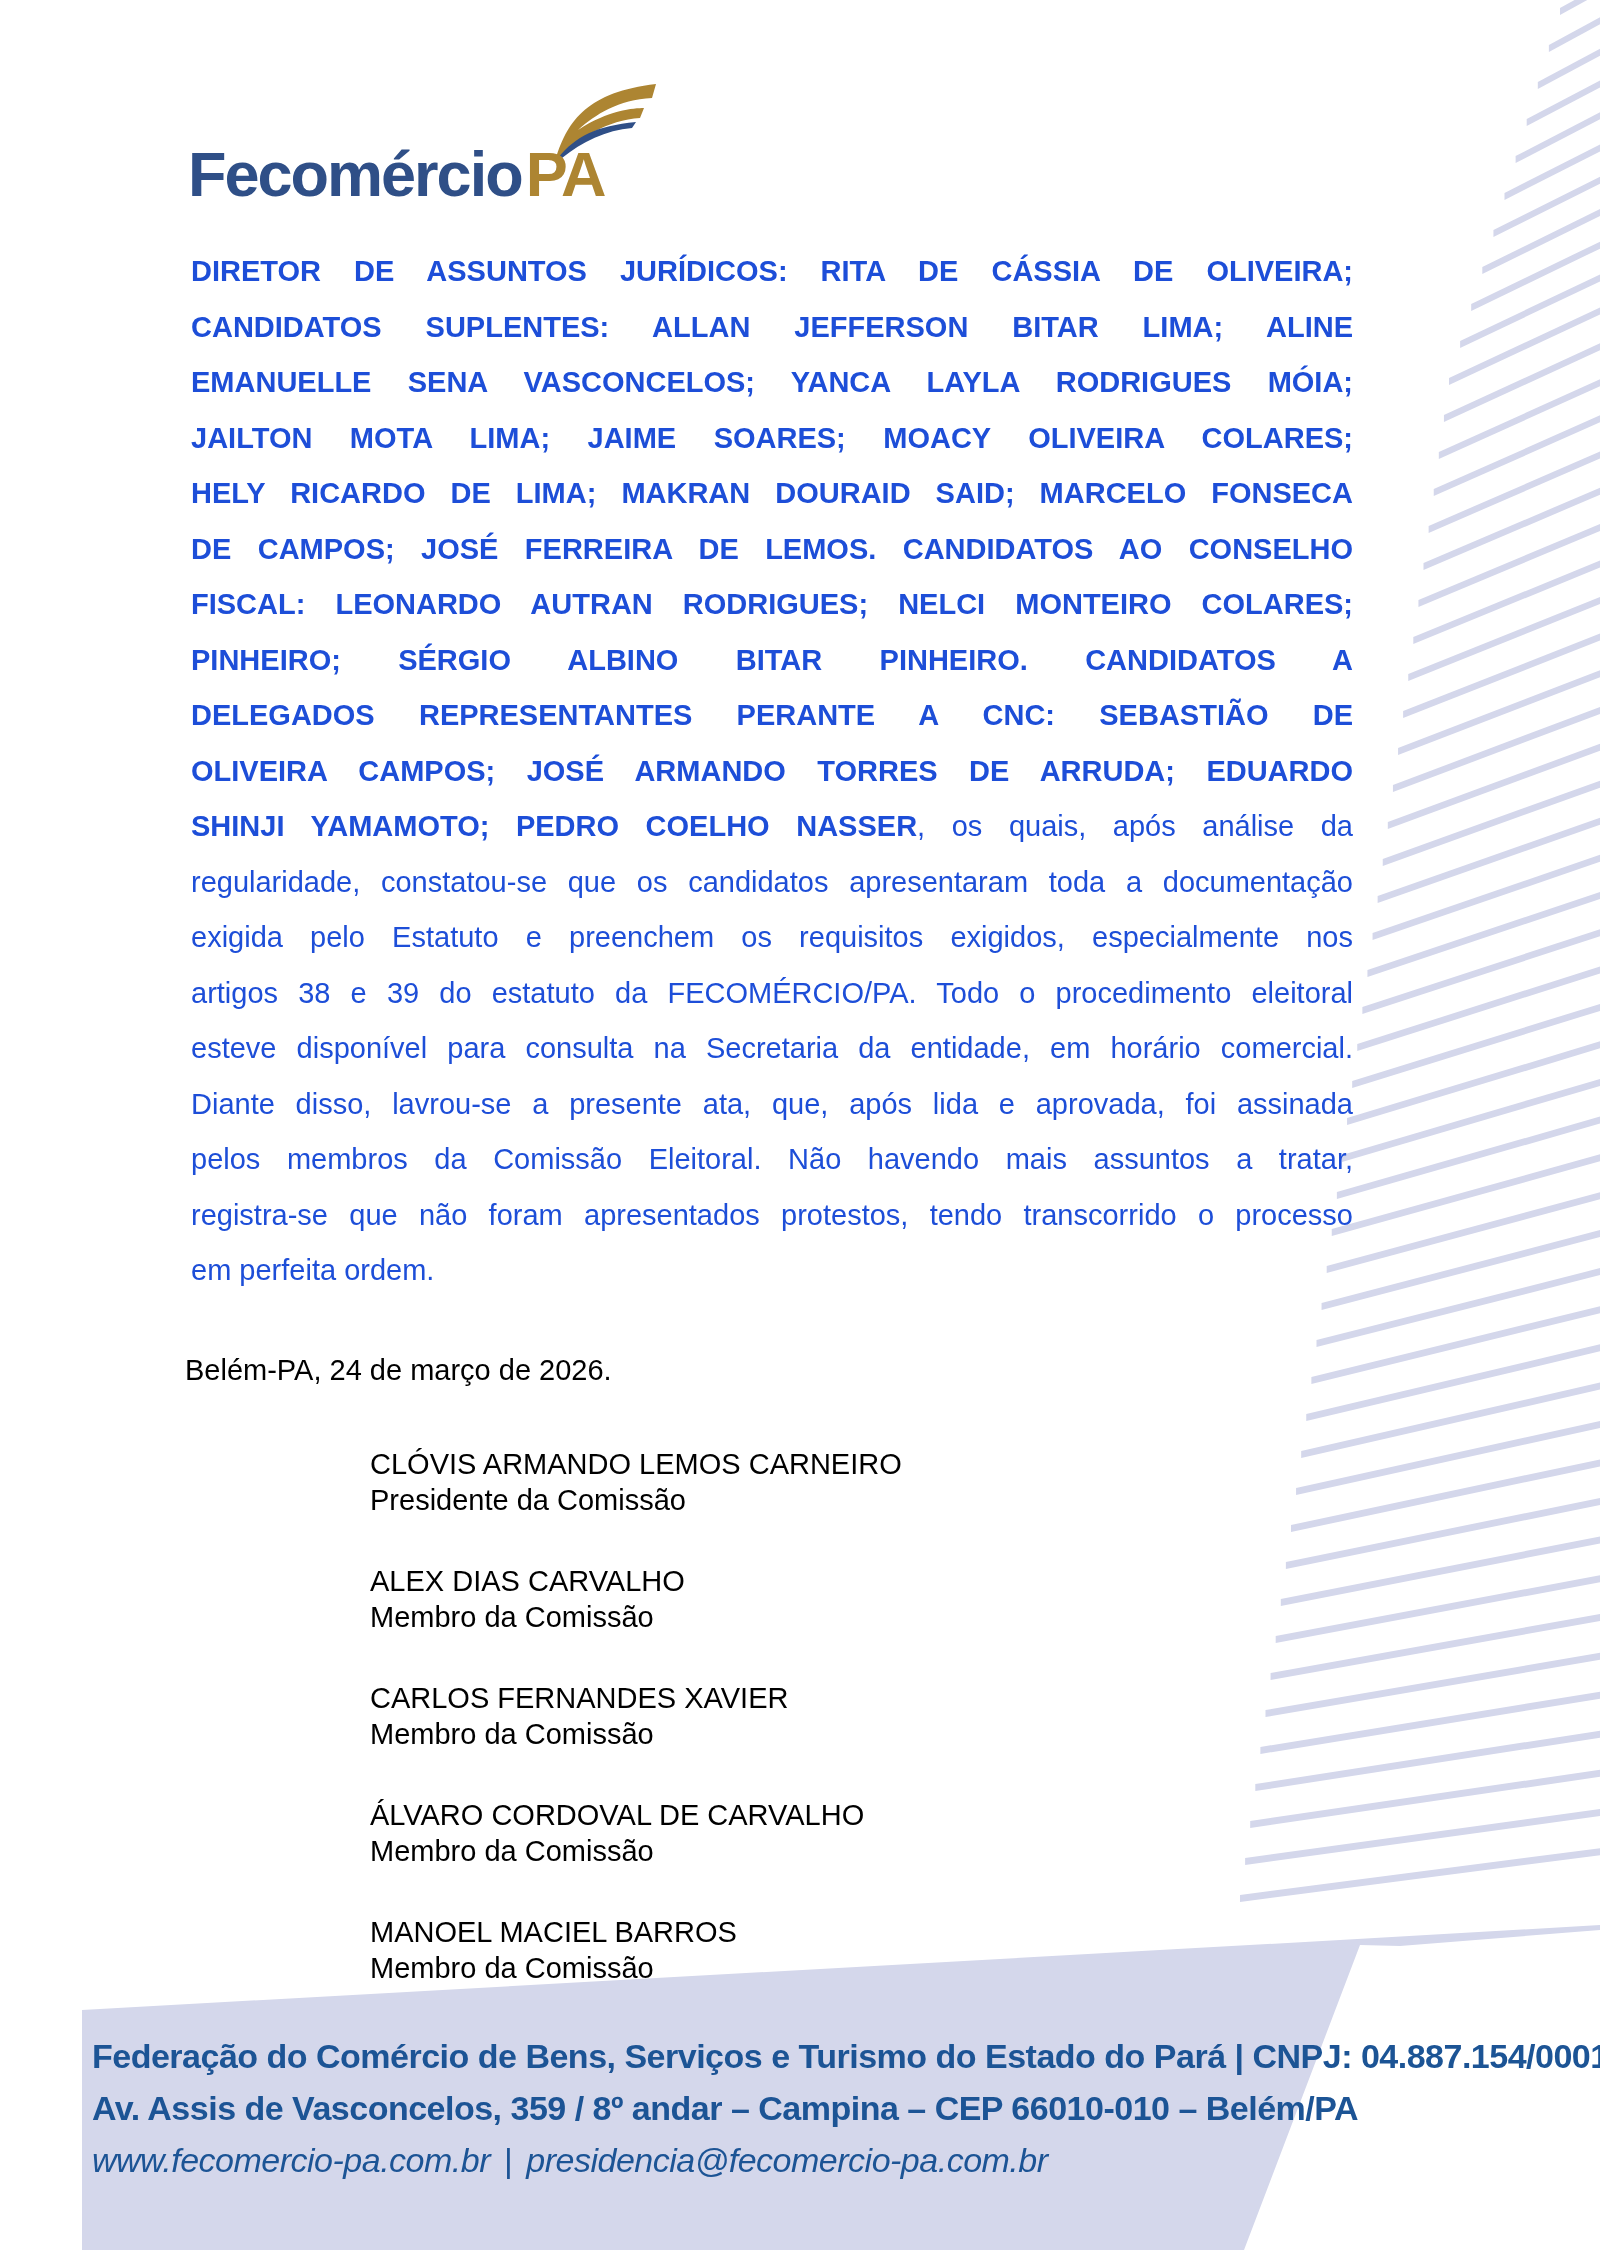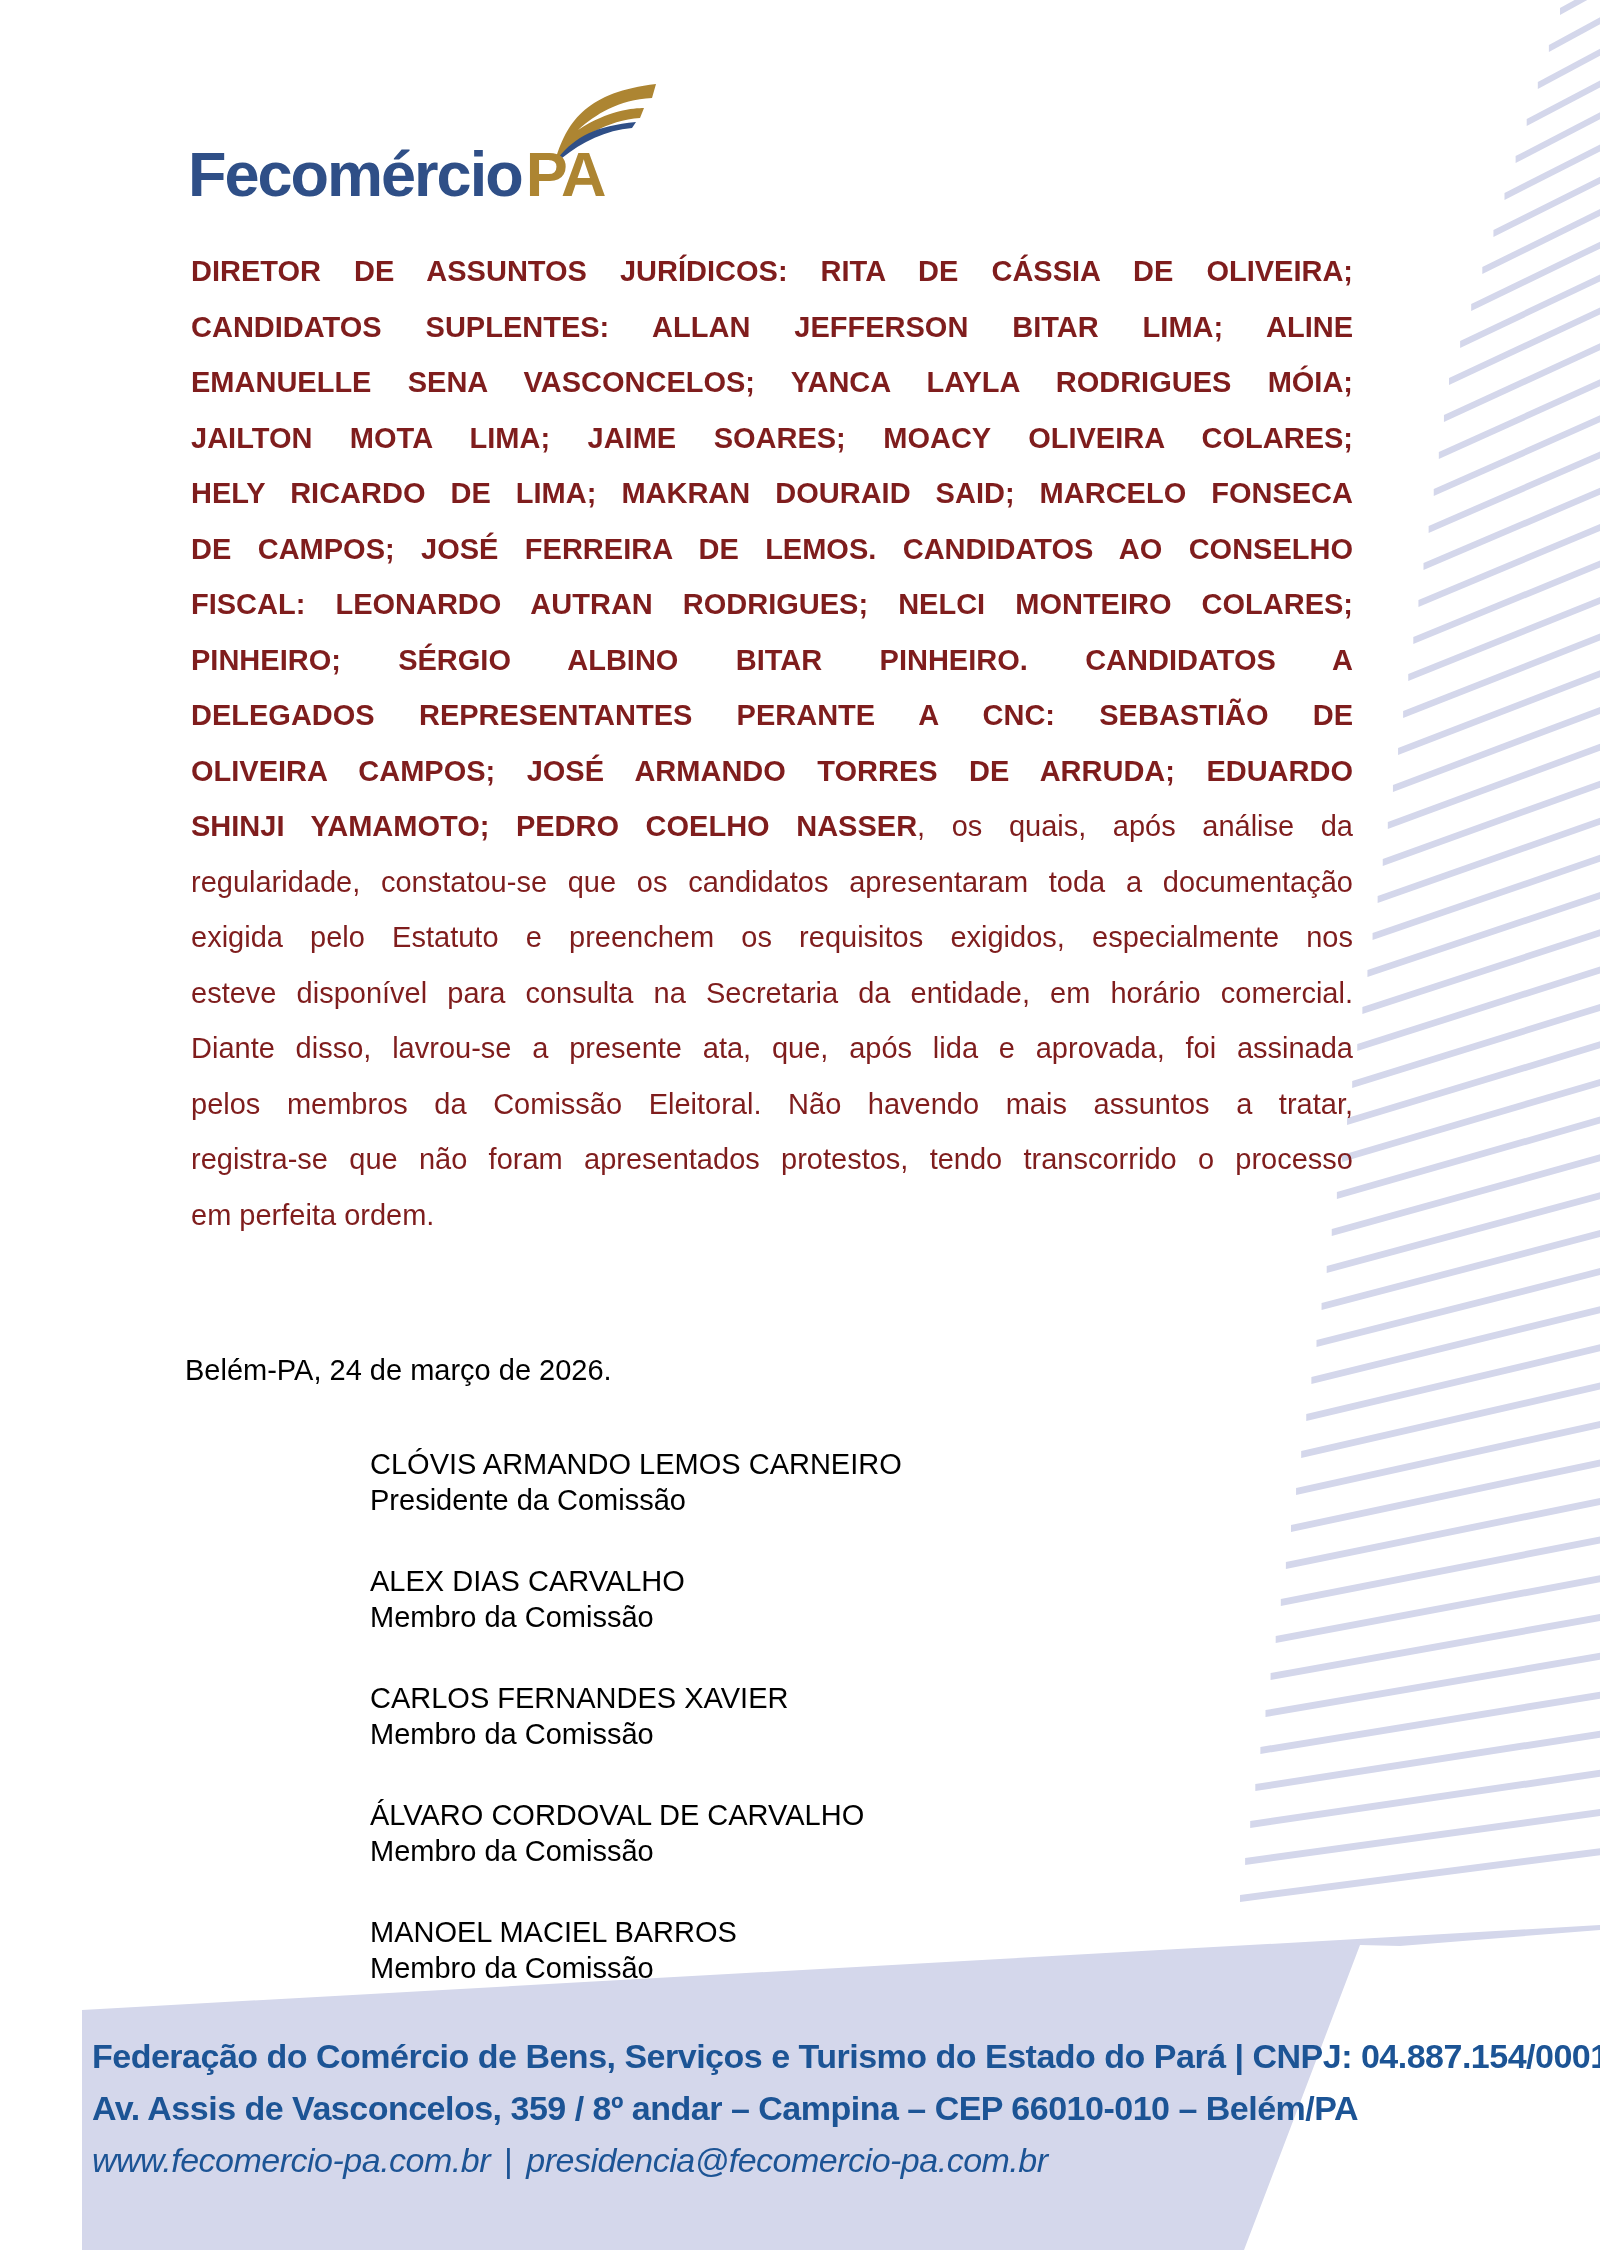--- a/index.html
+++ b/index.html
@@ -5,21 +5,21 @@
     html, body { margin: 0; padding: 0; background: #ffffff; }
     body { width: 1600px; height: 2261px; position: relative; overflow: hidden; font-family: "Liberation Sans", sans-serif; }
 
     .bg-art { position: absolute; left: 0; top: 0; width: 1600px; height: 2261px; z-index: 0; }
 
     .logo { position: absolute; left: 188px; top: 80px; width: 480px; height: 130px; z-index: 2; }
     .logo-text { position: absolute; left: 0; top: 58px; font-family: "Liberation Sans", sans-serif; font-weight: bold; font-size: 63px; letter-spacing: -2px; color: #2f4f87; white-space: nowrap; }
     .logo-text .pa { color: #ad8532; margin-left: 4px; }
     .logo-wing { position: absolute; left: 360px; top: 0; width: 110px; height: 80px; }
 
-    .body-text { position: absolute; left: 191px; top: 244px; width: 1162px; z-index: 2; color: #7f1d1d; font-size: 29px; line-height: 55.5px; text-align: justify; }
+    .body-text { position: absolute; left: 191px; top: 244px; width: 1162px; z-index: 2; color: #1d4ed8; font-size: 29px; line-height: 55.5px; text-align: justify; }
     .body-text b { font-weight: bold; }
     .body-text .line { display: block; text-align-last: justify; }
     .body-text .line.last { text-align-last: left; }
 
     .date-line { position: absolute; left: 185px; top: 1350px; font-size: 29px; line-height: 40px; z-index: 2; }
 
     .signatures { position: absolute; left: 370px; top: 1446px; width: 800px; z-index: 2; text-align: left; font-size: 29px; }
     .sig { height: 117px; }
     .sig .name { line-height: 36px; display: block; }
     .sig .role { line-height: 36px; display: block; }
@@ -108,20 +108,21 @@
     <span class="line"><b>JAILTON MOTA LIMA; JAIME  SOARES;  MOACY OLIVEIRA COLARES;</b></span>
     <span class="line"><b>HELY RICARDO DE LIMA; MAKRAN DOURAID SAID; MARCELO FONSECA</b></span>
     <span class="line"><b>DE CAMPOS; JOSÉ FERREIRA DE LEMOS. CANDIDATOS AO CONSELHO</b></span>
     <span class="line"><b>FISCAL: LEONARDO AUTRAN RODRIGUES; NELCI MONTEIRO COLARES;</b></span>
     <span class="line"><b>PINHEIRO; SÉRGIO ALBINO BITAR PINHEIRO. CANDIDATOS A</b></span>
     <span class="line"><b>DELEGADOS  REPRESENTANTES PERANTE A CNC: SEBASTIÃO DE</b></span>
     <span class="line"><b>OLIVEIRA CAMPOS; JOSÉ ARMANDO TORRES DE ARRUDA; EDUARDO</b></span>
     <span class="line"><b>SHINJI YAMAMOTO; PEDRO COELHO NASSER</b><span>, os quais, após análise da</span></span>
     <span class="line"><span>regularidade, constatou-se que os candidatos apresentaram toda a documentação</span></span>
     <span class="line"><span>exigida pelo Estatuto e preenchem os requisitos exigidos, especialmente nos</span></span>
+    <span class="line"><span>artigos 38 e 39 do estatuto da FECOMÉRCIO/PA. Todo o procedimento eleitoral</span></span>
     <span class="line"><span>esteve disponível para consulta na Secretaria da entidade, em horário comercial.</span></span>
     <span class="line"><span>Diante disso, lavrou-se a presente ata, que, após lida e aprovada, foi assinada</span></span>
     <span class="line"><span>pelos membros da Comissão Eleitoral. Não havendo mais assuntos a tratar,</span></span>
     <span class="line"><span>registra-se que não foram apresentados protestos, tendo transcorrido o processo</span></span>
     <span class="line last"><span>em perfeita ordem.</span></span>
   </div>
 
 <div class="date-line">Belém-PA, 24 de março de 2026.</div>
 
 <div class="signatures">

